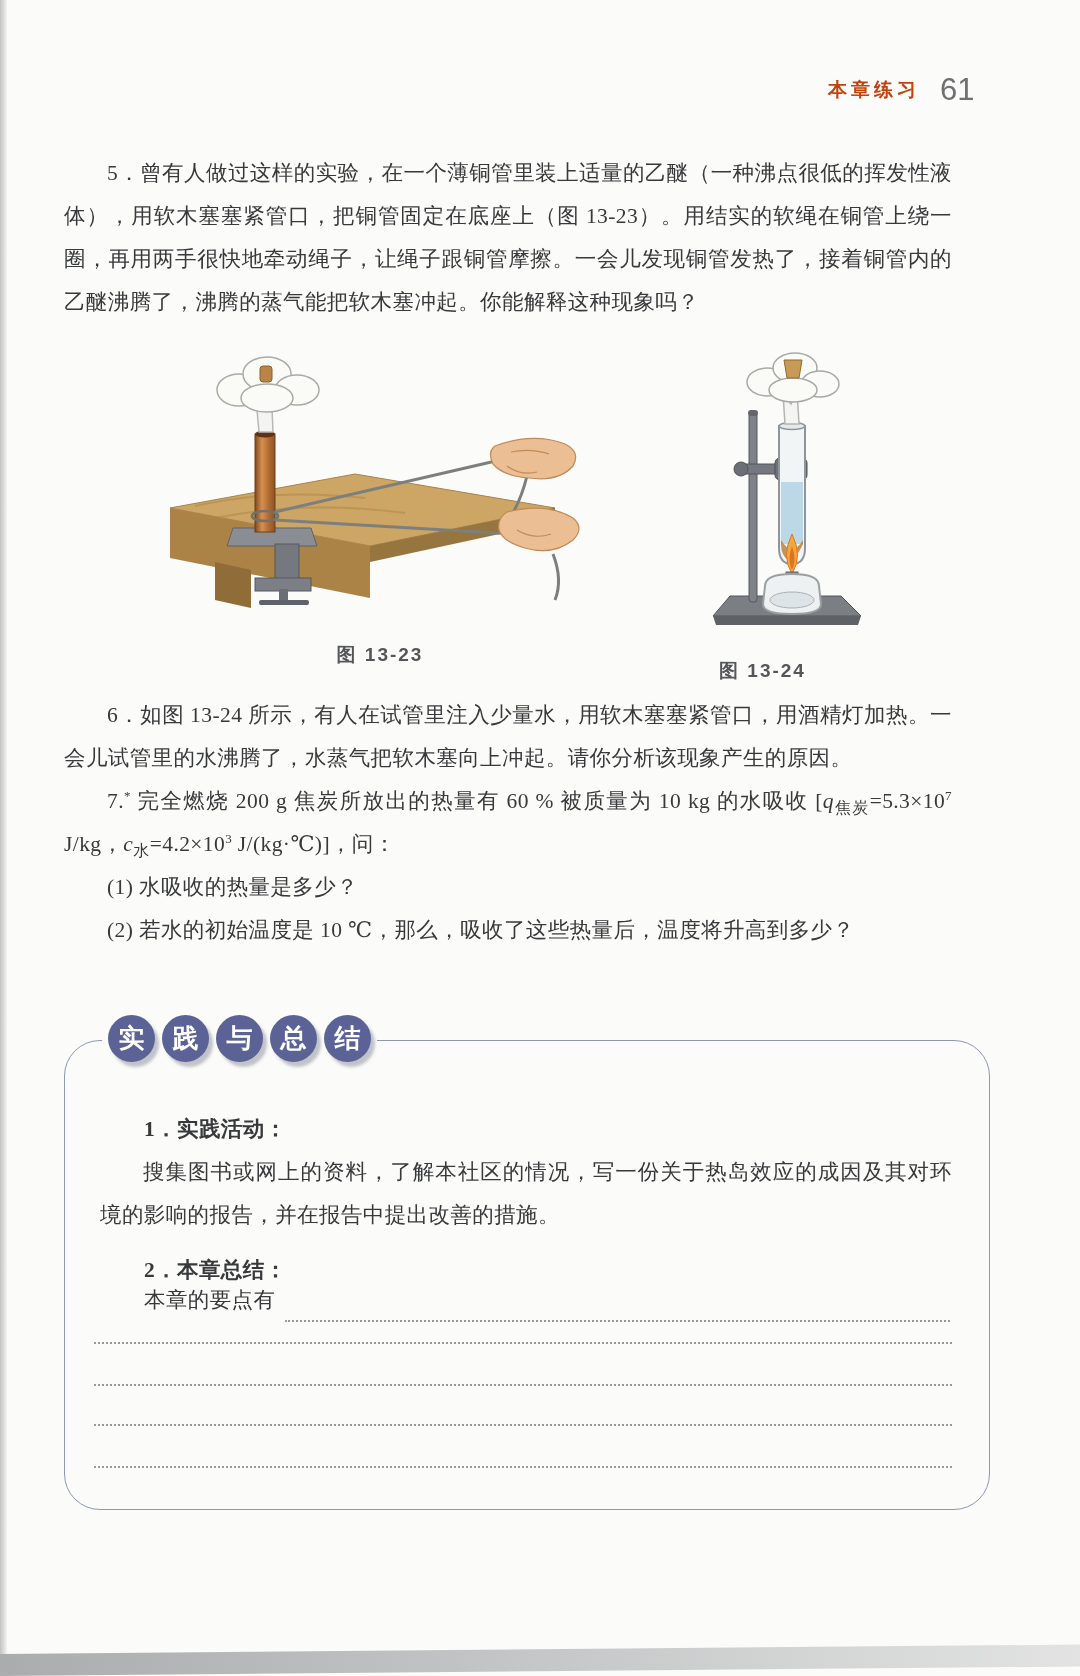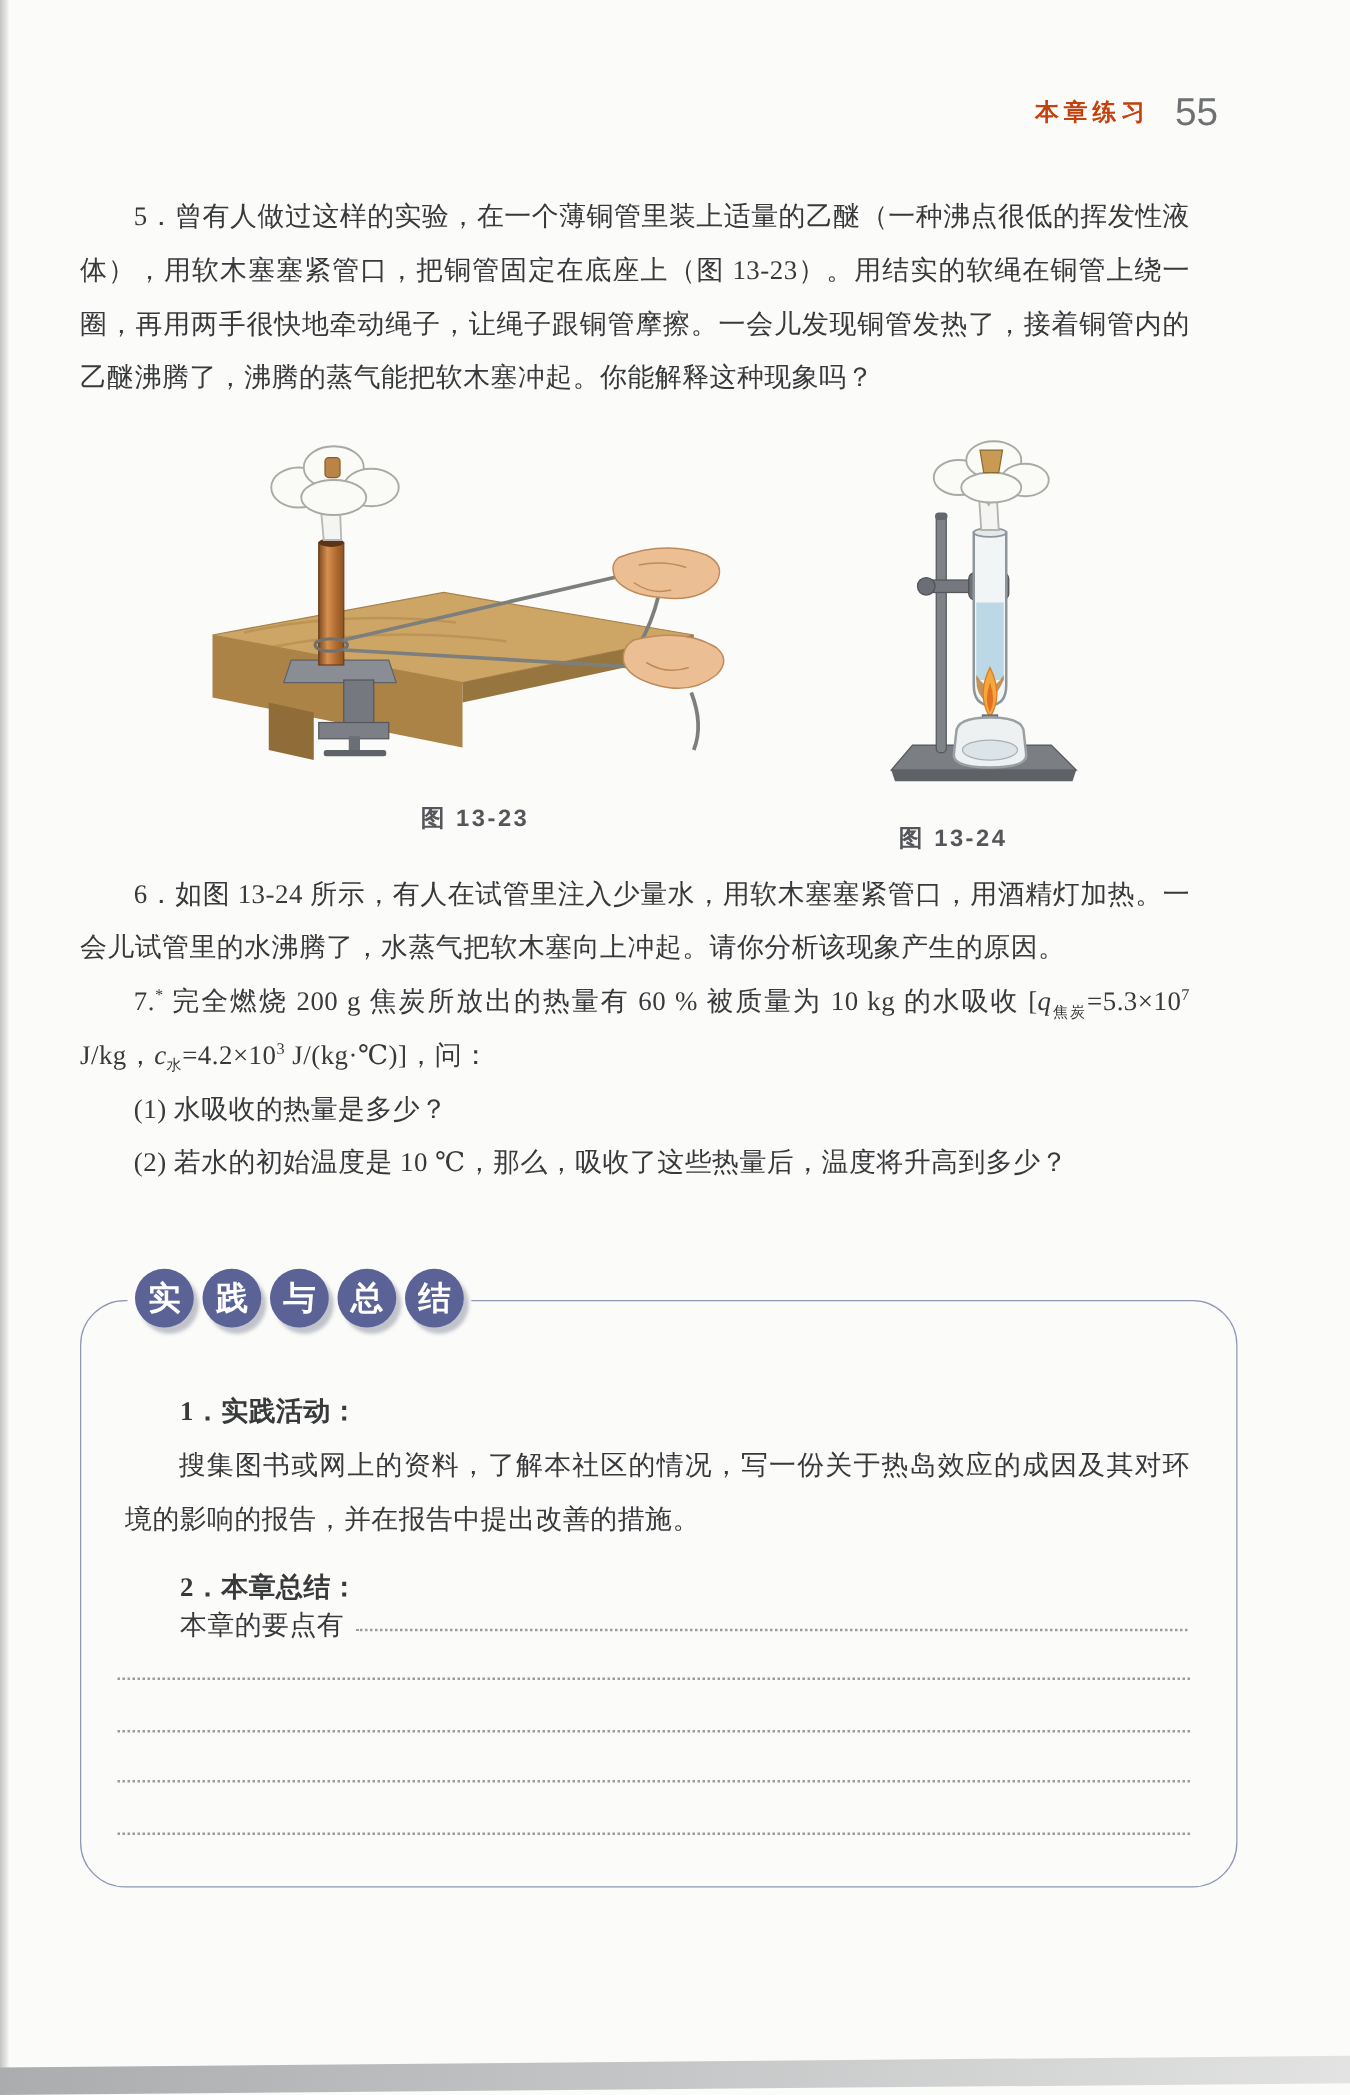--- a/index.html
+++ b/index.html
@@ -20,52 +20,52 @@
   .header .running-title{ font-family:"Liberation Sans",sans-serif; font-weight:bold;
     font-size:19px; color:#c2410c; letter-spacing:4px; }
   .header .page-num{ font-family:"Liberation Sans",sans-serif; font-size:31px; color:#6f7072; }
 
   .para{ position:absolute; left:64px; width:888px; font-size:21.5px; line-height:43px;
     text-align:justify; letter-spacing:0.4px; }
   .para.indent{ text-indent:2em; }
   .subq{ position:absolute; left:64px; width:888px; font-size:21.5px; line-height:43px;
     text-indent:2em; letter-spacing:0.4px; }
   sup{ font-size:13px; vertical-align:super; line-height:0; }
-  sub{ font-size:12px; vertical-align:sub; line-height:0; }
+  sub{ font-size:16px; vertical-align:sub; line-height:0; }
   .var{ font-style:italic; }
 
   .figure{ position:absolute; }
   .fig-caption{ position:absolute; font-family:"Liberation Sans",sans-serif;
     font-weight:bold; font-size:19px; color:#55565a; letter-spacing:2px; text-align:center; }
 
   
   .practice-box{ position:absolute; left:64px; top:1040px; width:926px; height:470px;
     border:1.6px solid #8e97b4; border-radius:36px; }
   .badge-row{ position:absolute; left:102px; top:1015px; display:flex; gap:7px;
     background:#fbfbf9; padding:0 6px; }
   .badge{ width:47px; height:47px; border-radius:50%; background:#5b6295;
     color:#ffffff; font-weight:bold; font-size:26px; display:flex;
     align-items:center; justify-content:center;
     box-shadow:4px 5px 3px rgba(135,140,158,0.5); }
   .box-text{ position:absolute; font-size:21.5px; line-height:43px; letter-spacing:0.4px; }
   .box-text.bold{ font-weight:bold; }
-  .lead-row{ position:absolute; display:flex; align-items:flex-start; }
+  .lead-row{ position:absolute; display:flex; align-items:flex-end; }
   .dot-fill{ flex:1; border-bottom:2px dotted #9b9b99; margin-left:10px; height:26px; }
   .dotted-line{ position:absolute; left:94px; width:858px; height:0;
     border-top:2px dotted #9b9b99; }
 </style>
 </head>
 <body>
 
 <div class="page">
   <div class="page-left-edge"></div>
 
   <div class="header">
     <span class="running-title">本章练习</span>
-    <span class="page-num">55</span>
+    <span class="page-num">61</span>
   </div>
 
   <p class="para indent" style="top:152px">5．曾有人做过这样的实验，在一个薄铜管里装上适量的乙醚（一种沸点很低的挥发性液体），用软木塞塞紧管口，把铜管固定在底座上（图 13-23）。用结实的软绳在铜管上绕一圈，再用两手很快地牵动绳子，让绳子跟铜管摩擦。一会儿发现铜管发热了，接着铜管内的乙醚沸腾了，沸腾的蒸气能把软木塞冲起。你能解释这种现象吗？</p>
 
   <div class="figure" style="left:155px; top:348px;">
     <svg width="450" height="262" viewBox="0 0 450 262">
       <defs>
         <linearGradient id="copper" x1="0" y1="0" x2="1" y2="0">
           <stop offset="0" stop-color="#7d4a22"></stop>
             <stop offset="0.35" stop-color="#d6904f"></stop>

